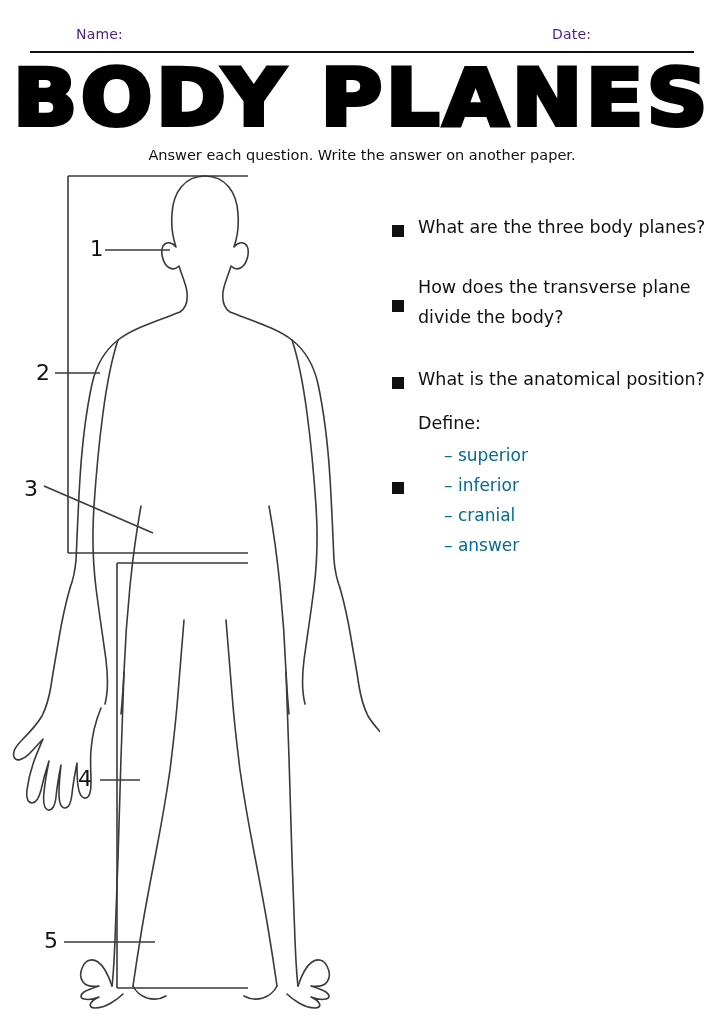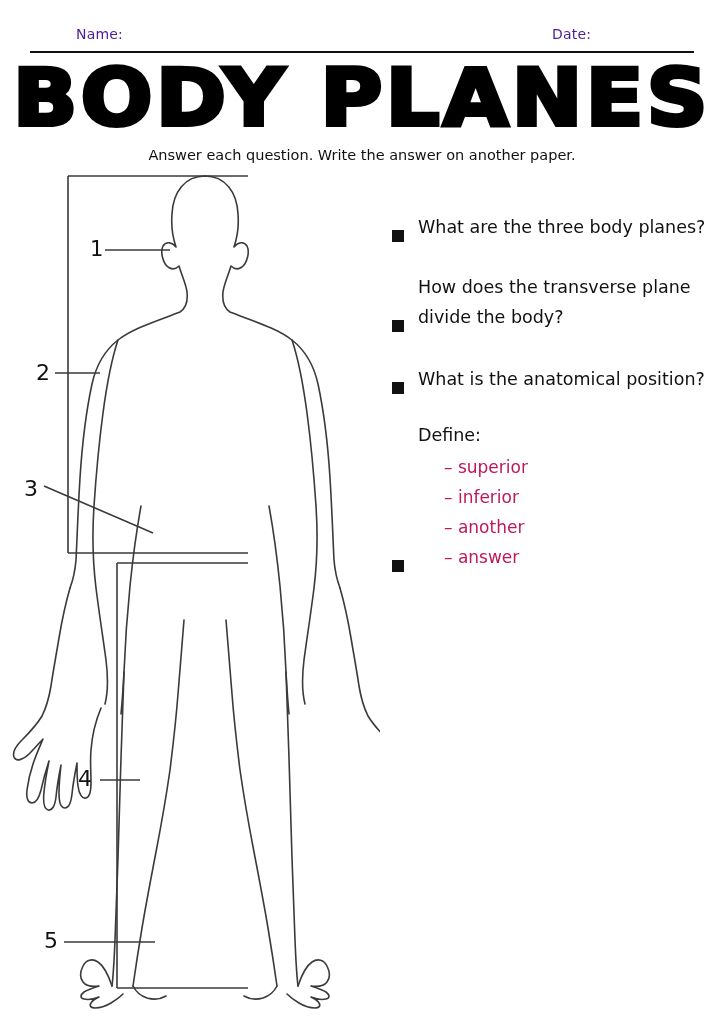--- a/index.html
+++ b/index.html
@@ -112,21 +112,21 @@
   
   #questions {
     position: absolute;
     left: 392px;
     top: 212px;
     width: 322px;
   }
   .question-item {
     position: relative;
     display: flex;
-    align-items: flex-end;
+    align-items: center;
     margin-bottom: 26px;
   }
   .bullet {
     flex: 0 0 auto;
     width: 12px;
     height: 12px;
     background: #111;
     margin-top: 7px;
     margin-right: 14px;
   }
@@ -136,21 +136,21 @@
     line-height: 30px;
     color: #111;
   }
   .sub-list {
     margin: 2px 0 0 26px;
   }
   .sub-item {
     font-family: "DejaVu Sans", sans-serif;
     font-size: 17px;
     line-height: 30px;
-    color: #be185d;
+    color: #0369a1;
     white-space: nowrap;
   }
 </style>
 </head>
 <body>
 
 <div id="header-row">
   <span class="header-label" id="name-label">Name:</span>
   <span class="header-label" id="date-label">Date:</span>
 </div>
@@ -350,32 +350,32 @@
   <div class="question-item" style="margin-bottom:30px;">
     <span class="bullet"></span>
     <span class="q-text">What are the three body planes?</span>
   </div>
 
   <div class="question-item" style="margin-bottom:32px;">
     <span class="bullet"></span>
     <span class="q-text">How does the transverse plane divide the body?</span>
   </div>
 
-  <div class="question-item" style="margin-bottom:26px;">
+  <div class="question-item" style="margin-bottom:14px;">
     <span class="bullet"></span>
     <span class="q-text">What is the anatomical position?</span>
   </div>
 
   <div class="question-item" style="margin-bottom:46px;">
     <span class="bullet"></span>
     <div>
       <span class="q-text">Define:</span>
       <div class="sub-list">
         <div class="sub-item">– superior</div>
         <div class="sub-item">– inferior</div>
-        <div class="sub-item">– another</div>
+        <div class="sub-item">– cranial</div>
         <div class="sub-item">– answer</div>
       </div>
     </div>
   </div>
 
 
 </div>
 
 </body></html>

